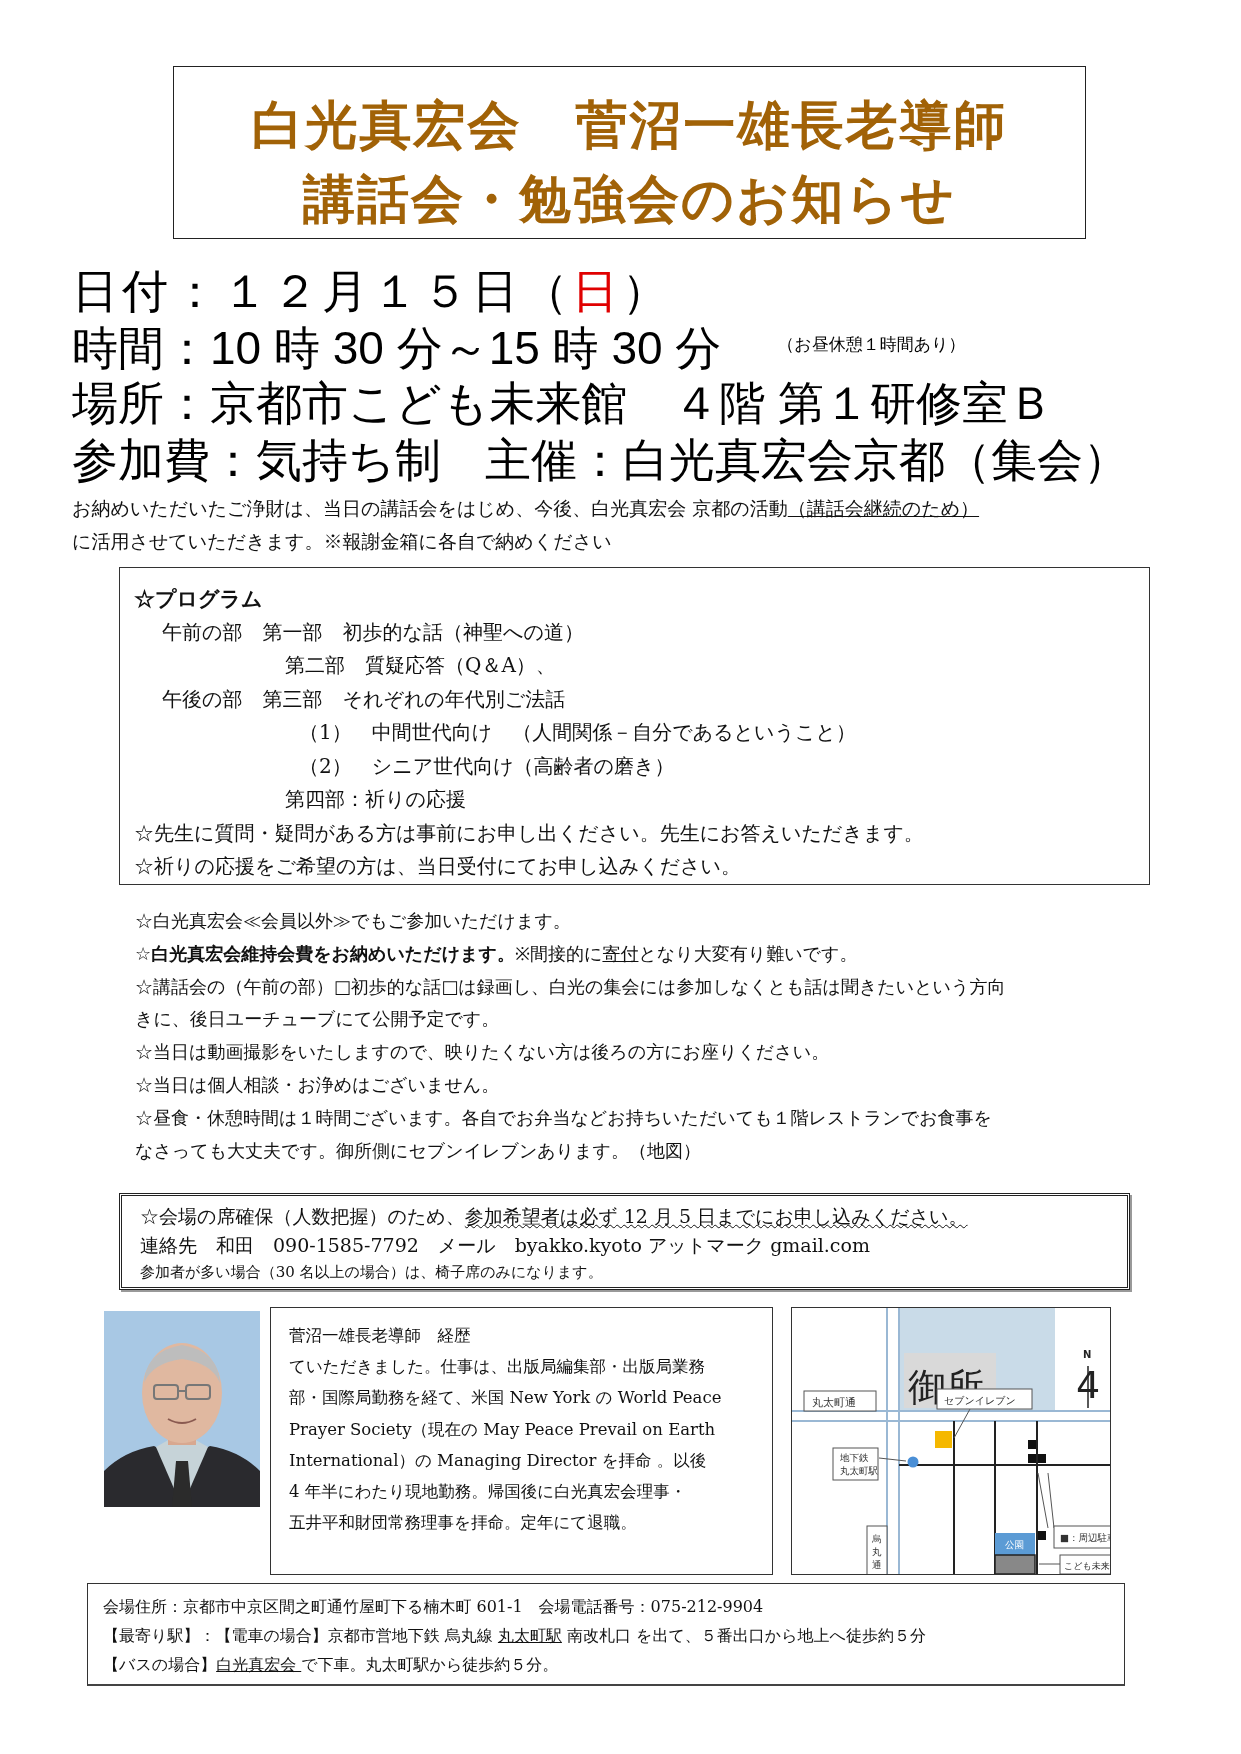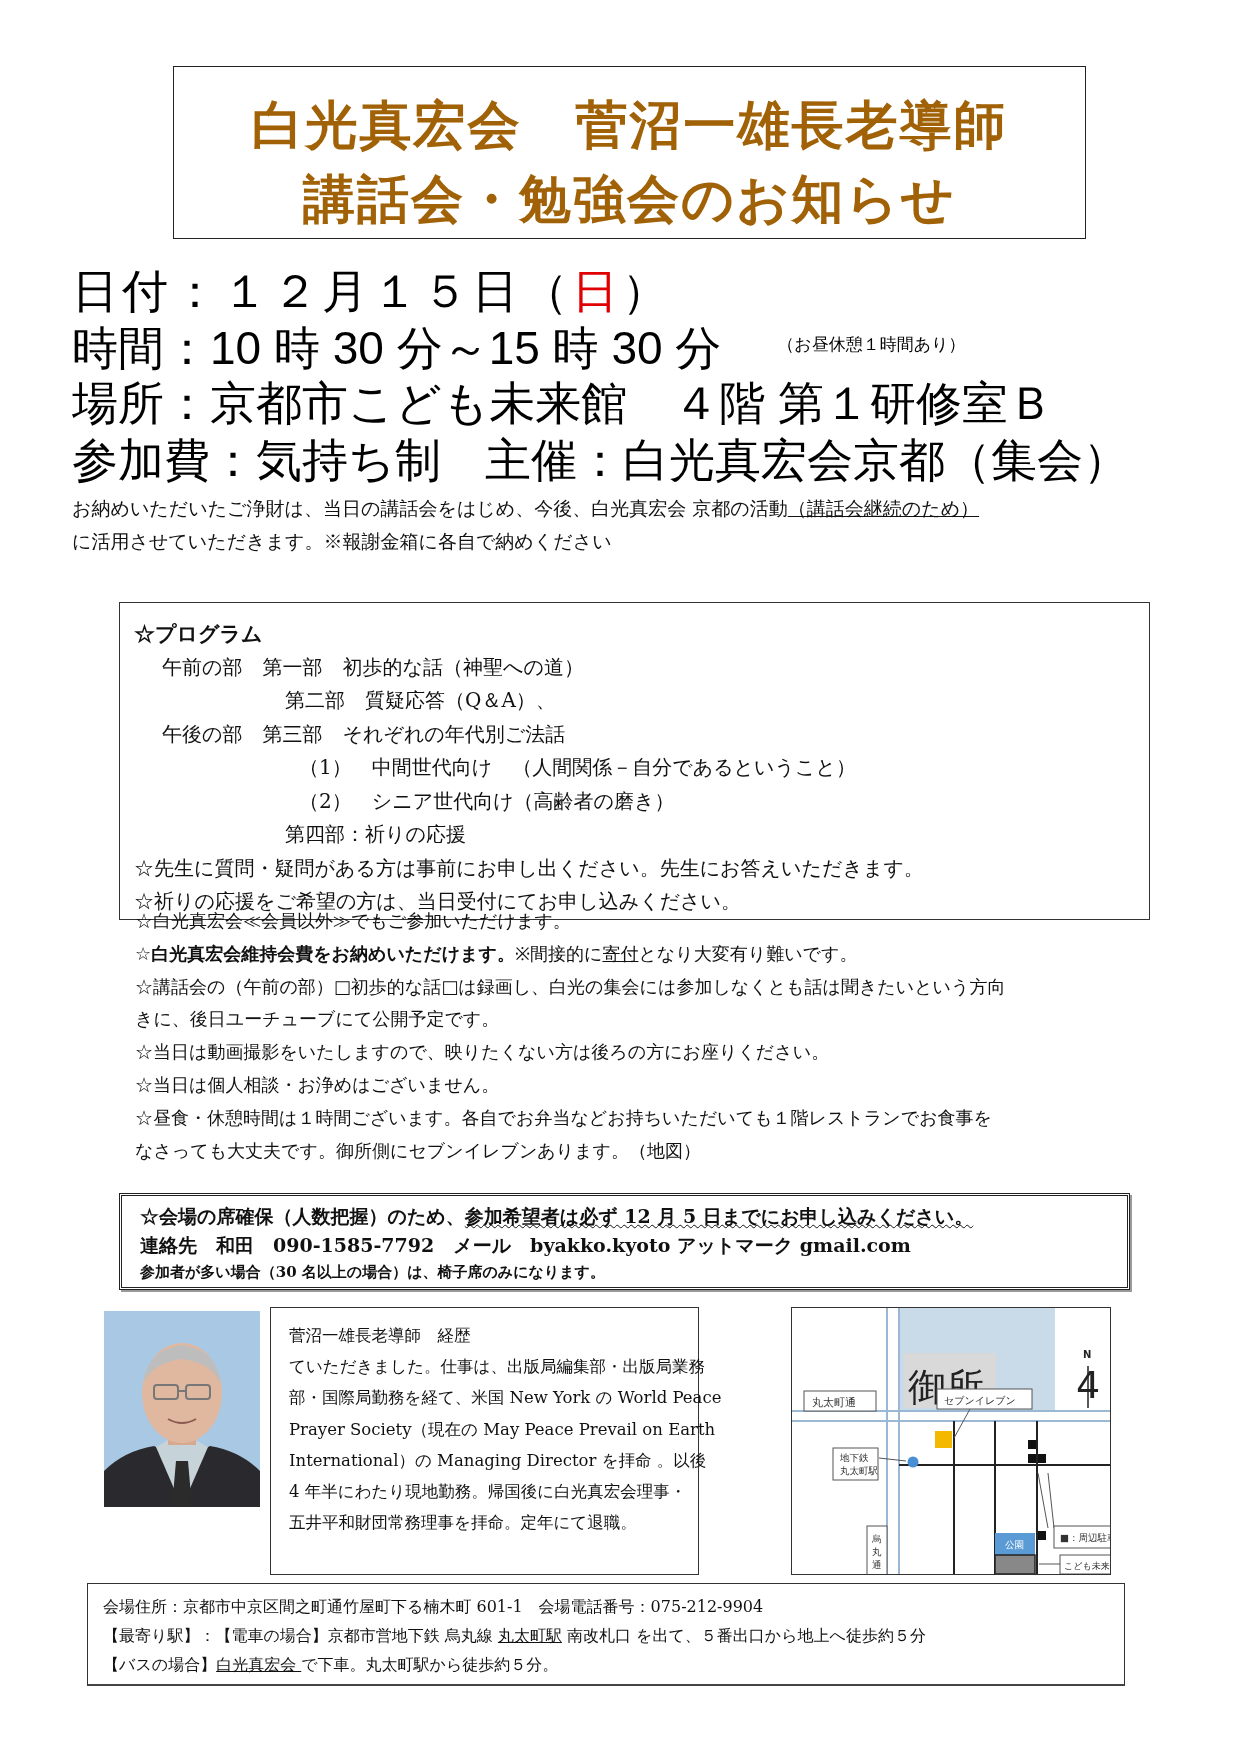--- a/index.html
+++ b/index.html
@@ -21,42 +21,42 @@
   #fee-line { top: 437px; }
   .red { color: #e00000; }
   .small-note { font-size: 17px; margin-left: 56px; vertical-align: 14px; }
 
   .body-text { font-family: "DejaVu Serif", "Liberation Serif", serif; font-size: 19px; line-height: 33px; white-space: nowrap; }
   #donation-note { left: 72px; top: 492px; }
   .ul { text-decoration: underline; }
   .ul-wavy { text-decoration: underline wavy; text-decoration-thickness: 1px; }
 
   
-  #program-box { left: 119px; top: 567px; width: 1031px; height: 318px; border: 1.5px solid #333; padding: 14px 0 0 14px; margin-top: 35px; }
+  #program-box { left: 119px; top: 567px; width: 1031px; height: 318px; border: 1.5px solid #333; padding: 14px 0 0 14px; }
   #program-box .row { font-size: 20px; line-height: 33.5px; white-space: nowrap; font-family: "DejaVu Serif", "Liberation Serif", serif; }
   #program-title { font-family: "DejaVu Sans", "Liberation Sans", sans-serif; font-weight: bold; font-size: 21px !important; }
   .ind1 { padding-left: 28px; }
   .ind2 { padding-left: 151px; }
   .ind3 { padding-left: 165px; }
 
   
   #notes-list { left: 135px; top: 905px; }
   #notes-list .row { font-size: 18px; line-height: 32.8px; white-space: nowrap; }
   .boldul { font-weight: bold; font-family: "DejaVu Sans", "Liberation Sans", sans-serif; }
 
   
-  #reg-box { left: 119px; top: 1193px; width: 1011px; height: 97px; border: 3px double #222; padding: 6px 0 0 18px; box-shadow: 2px 2px 0 #999; font-weight: bold; }
+  #reg-box { left: 119px; top: 1193px; width: 1011px; height: 97px; border: 3px double #222; padding: 6px 0 0 18px; box-shadow: 2px 2px 0 #999; }
   #reg-box .r1, #reg-box .r2 { font-size: 19px; line-height: 29px; white-space: nowrap; }
   #reg-box .r3 { font-size: 15px; line-height: 24px; white-space: nowrap; }
 
   
   #photo { left: 104px; top: 1311px; width: 156px; height: 196px; background: #9fc3e0; overflow: hidden; }
 
   
-  #bio-box { left: 270px; top: 1307px; width: 429px; height: 268px; border: 1.3px solid #333; padding: 12px 0 0 18px; }
+  #bio-box { left: 270px; top: 1307px; width: 503px; height: 268px; border: 1.3px solid #333; padding: 12px 0 0 18px; }
   #bio-box .row { font-size: 16.5px; line-height: 31.2px; white-space: nowrap; }
 
   
   #map-box { left: 791px; top: 1307px; width: 320px; height: 268px; border: 1.3px solid #333; overflow: hidden; background: #fff; }
 
   
   #access-box { left: 87px; top: 1583px; width: 1038px; height: 103px; border: 1.3px solid #333; border-bottom: 2px solid #444; padding: 8px 0 12px 15px; }
   #access-box .row { font-size: 16px; line-height: 29px; white-space: nowrap; }
 </style>
 </head>

